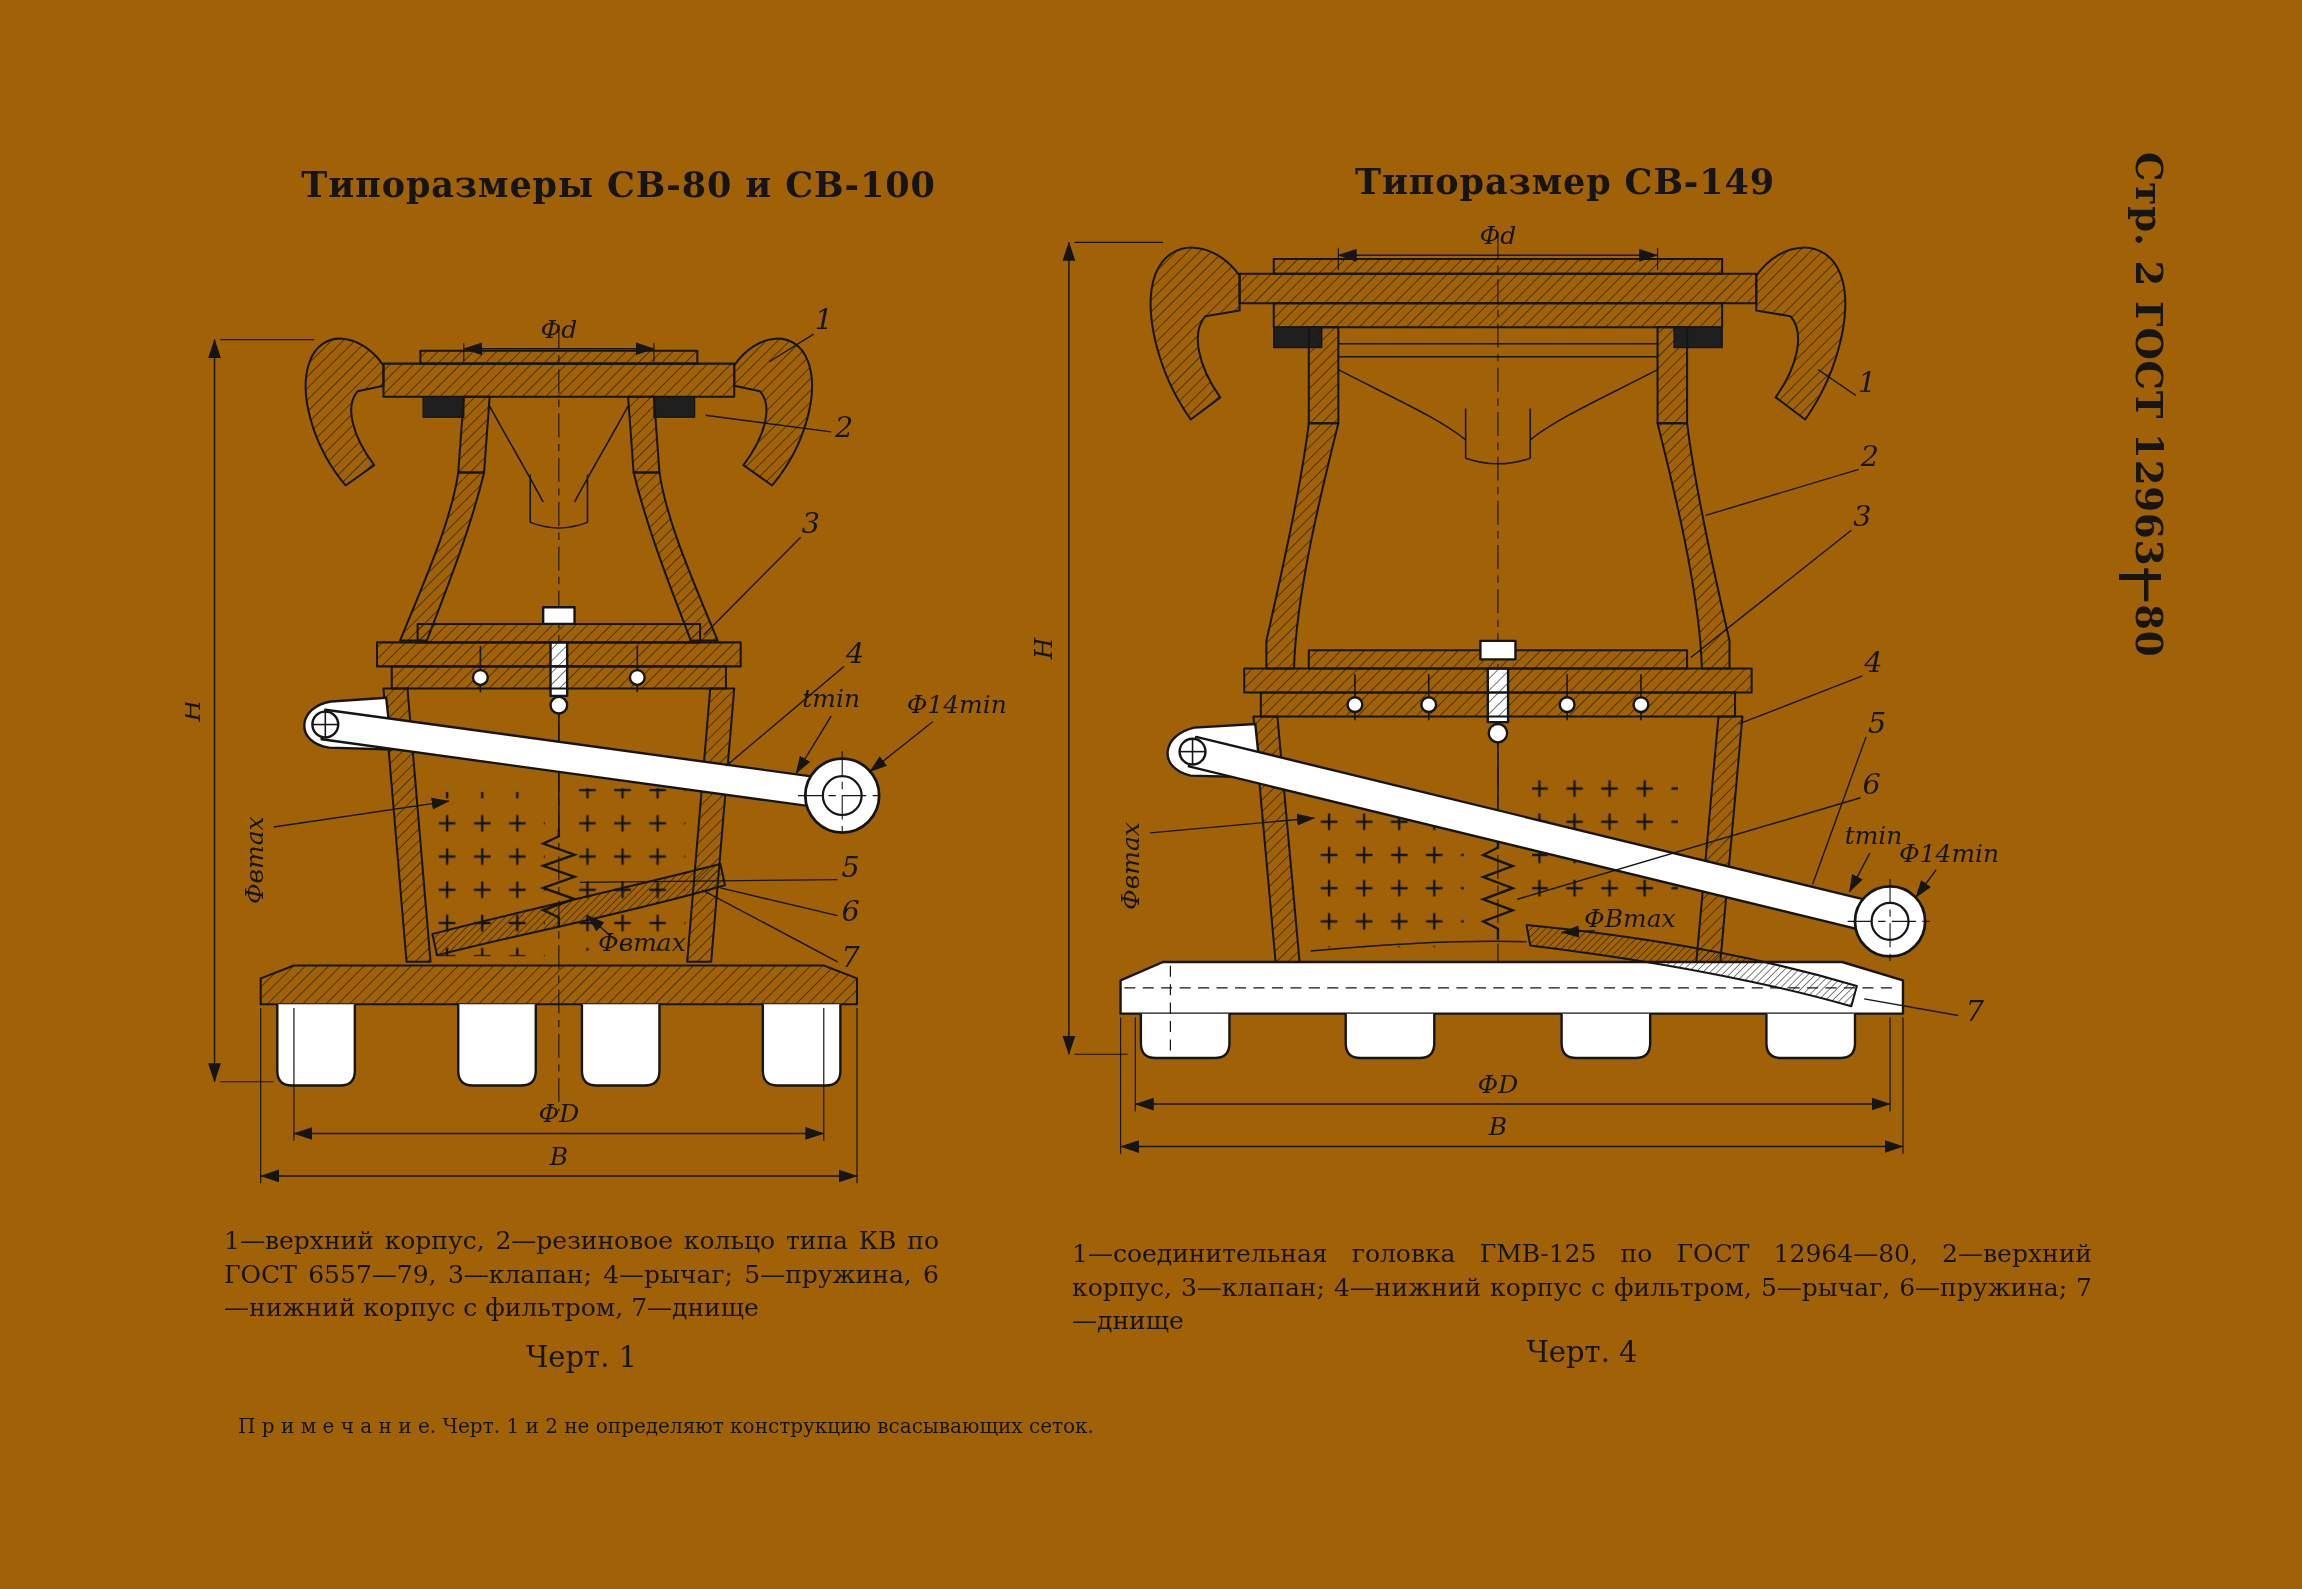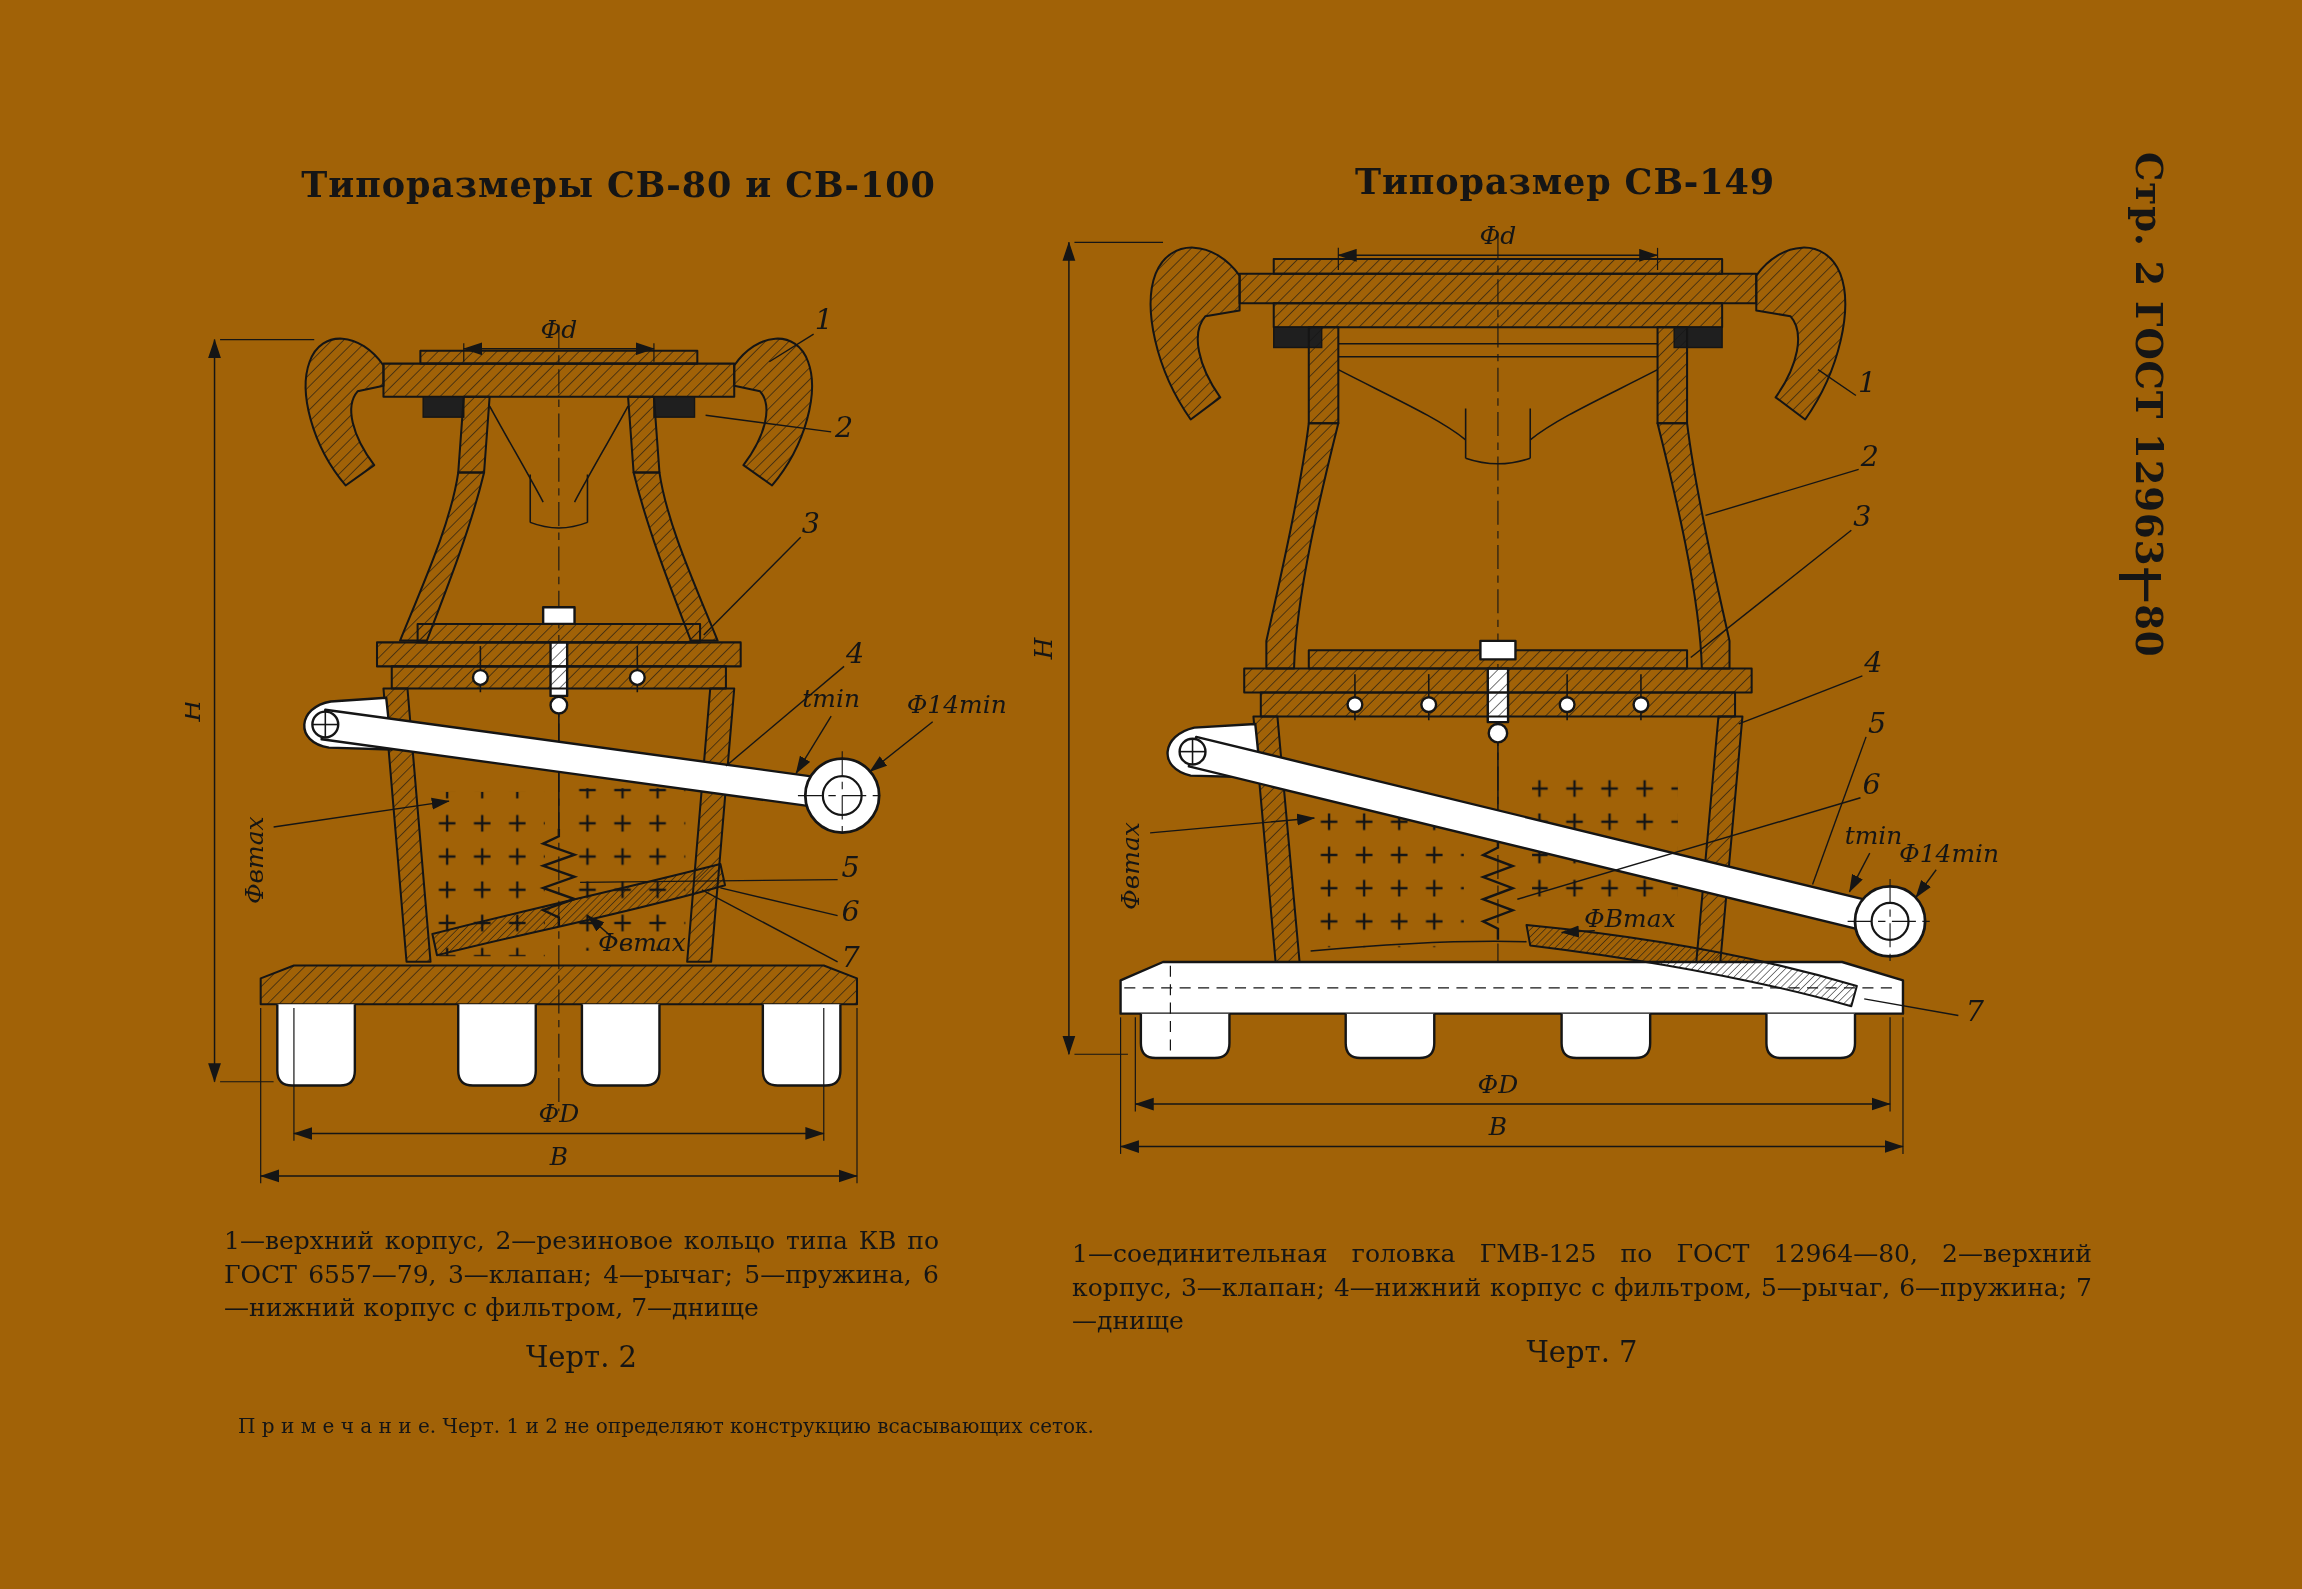--- a/index.html
+++ b/index.html
@@ -340,23 +340,23 @@
       <path class="ld" d="M904,574 L846,734"></path>
       <text class="cn" x="916" y="570" text-anchor="middle">5</text>
       <path class="ld" d="M898,640 L526,750"></path>
       <text class="cn" x="910" y="636" text-anchor="middle">6</text>
       <path class="ld" d="M1004,876 L902,858"></path>
       <text class="cn" x="1022" y="882" text-anchor="middle">7</text>
     </g>
   </svg>
 
   <div class="caption cap1">1—верхний корпус, 2—резиновое кольцо типа КВ по ГОСТ 6557—79, 3—клапан; 4—рычаг; 5—пружина, 6—нижний корпус с фильтром, 7—днище</div>
-  <div class="figlabel fl1">Черт. 2</div>
+  <div class="figlabel fl1">Черт. 1</div>
   <div class="caption cap2">1—соединительная головка ГМВ-125 по ГОСТ 12964—80, 2—верхний корпус, 3—клапан; 4—нижний корпус с фильтром, 5—рычаг, 6—пружина; 7—днище</div>
-  <div class="figlabel fl2">Черт. 7</div>
+  <div class="figlabel fl2">Черт. 4</div>
 
   <div class="note">
     <span>П р и м е ч а н и е.</span>
     <span>Черт. 1 и 2 не определяют конструкцию всасывающих сеток.</span>
   </div>
 
 </div>
 
 
 </body></html>

